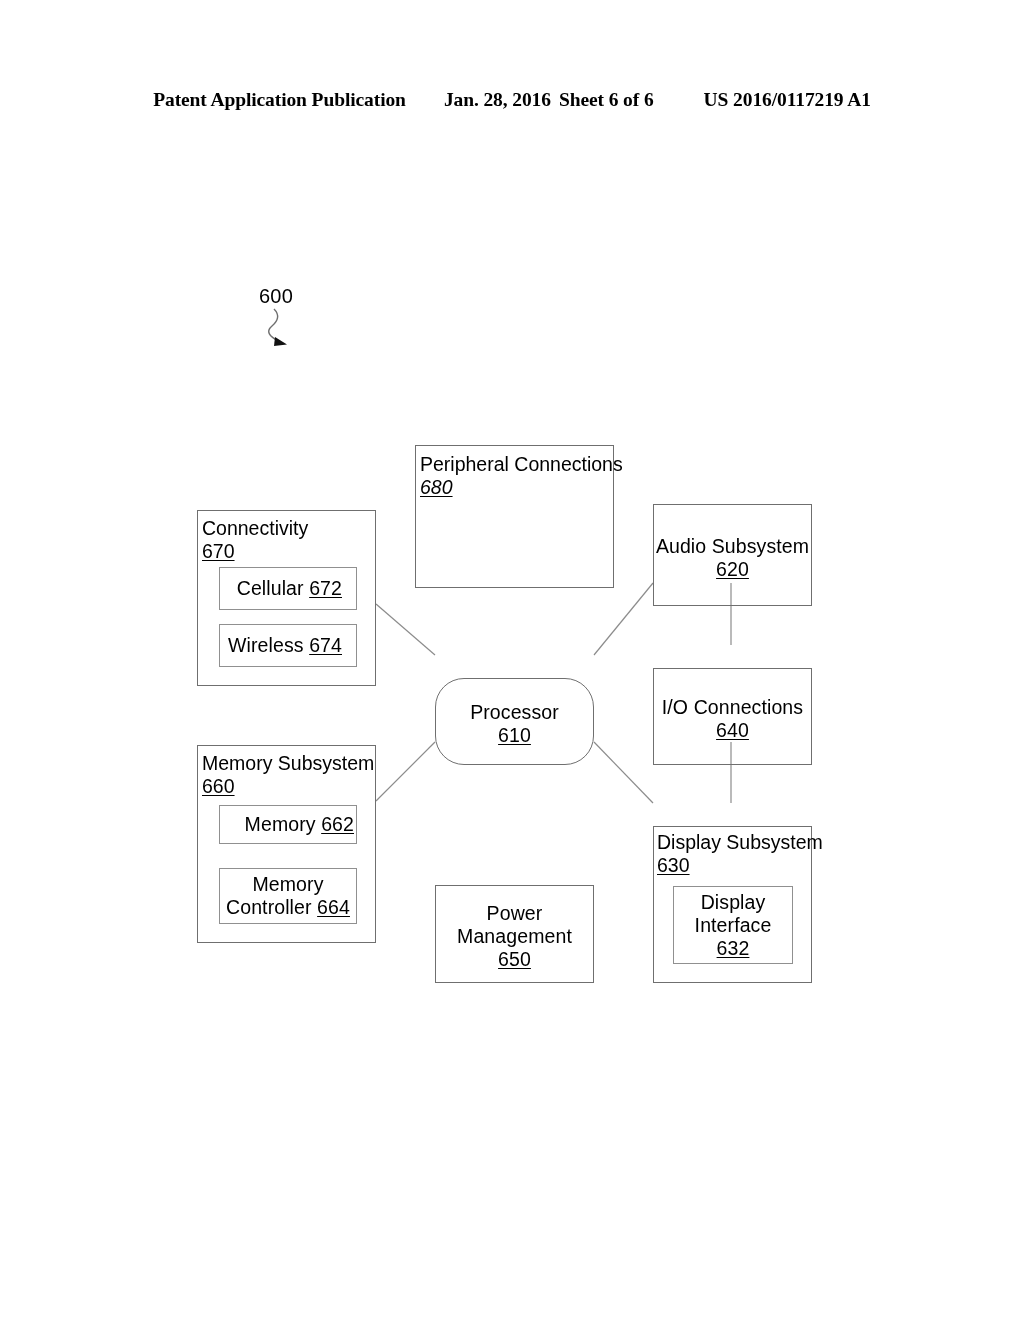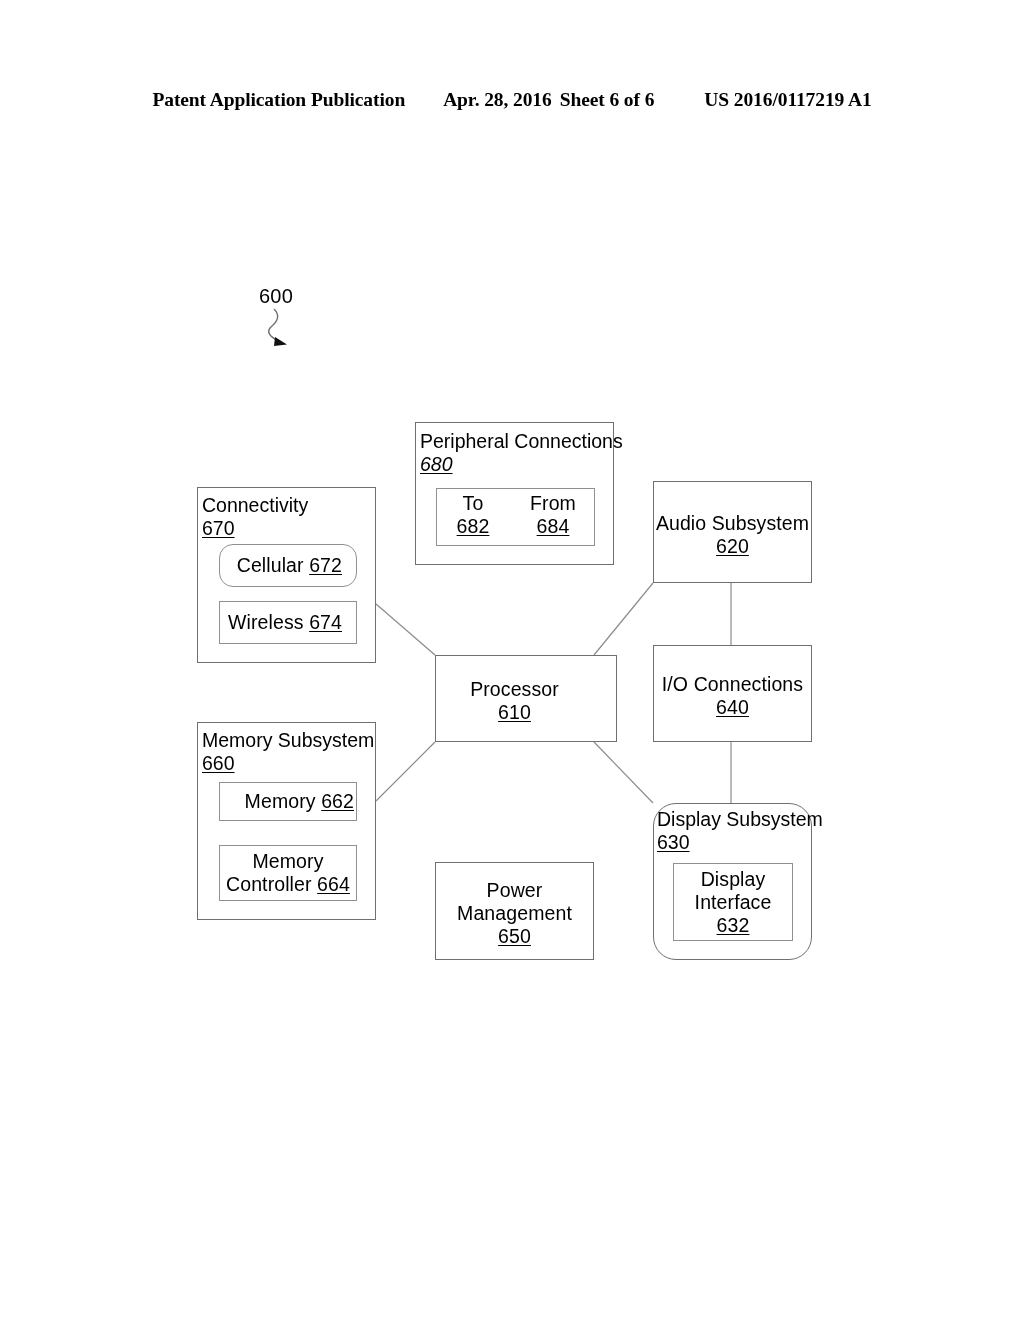--- a/index.html
+++ b/index.html
@@ -56,20 +56,21 @@
     width: 60px;
     height: 48px;
   }
 
   
   .box {
     position: absolute;
     box-sizing: border-box;
     border: 1.3px solid #6f6f6f;
     background: transparent;
+    margin-top: 23px;
   }
   .inner-box {
     position: absolute;
     box-sizing: border-box;
     border: 1.2px solid #909090;
     background: transparent;
   }
   .label {
     position: absolute;
     font-size: 19.5px;
@@ -114,21 +115,21 @@
     letter-spacing: 0.5px;
   }
 </style>
 </head>
 <body>
 
 <div id="page">
 
   <div id="header">
     <span class="h-pub">Patent Application Publication</span>
-    <span class="h-date">Apr. 28, 2016</span>
+    <span class="h-date">Jan. 28, 2016</span>
     <span class="h-sheet">Sheet 6 of 6</span>
     <span class="h-num">US 2016/0117219 A1</span>
   </div>
 
   <div id="ref-600">600</div>
   <svg id="squiggle" viewBox="0 0 60 48">
     <path d="M16,3 C22,9 20,15 14,20 C8,25 10,30 22,36" fill="none" stroke="#6f6f6f" stroke-width="1.4"></path>
     <path d="M17,31 L29,38.5 L16,40 Z" fill="#111111"></path>
   </svg>
 
@@ -144,51 +145,45 @@
 
     <line x1="731" y1="583" x2="731" y2="645" stroke="#8c8c8c" stroke-width="1.2"></line>
 
     <line x1="731" y1="742" x2="731" y2="803" stroke="#8c8c8c" stroke-width="1.2"></line>
   </svg>
 
   <div class="box" style="left:415px; top:422px; width:199px; height:143px;">
     <div class="box-title" style="left:4px; top:7px;">Peripheral Connections</div>
     <div class="box-title u" style="left:4px; top:30px;font-style:italic;">680</div>
 
-    <div class="inner-box" style="left:20px; top:65px; width:159px; height:58px;">
-      <div class="label center" style="left:0px; top:3px; width:72px;">To</div>
-      <div class="label center u" style="left:0px; top:26px; width:72px;">682</div>
-      <div class="label center" style="left:78px; top:3px; width:76px;">From</div>
-      <div class="label center u" style="left:78px; top:26px; width:76px;">684</div>
-    </div>
   </div>
 
   <div class="box" style="left:197px; top:487px; width:179px; height:176px;">
     <div class="box-title" style="left:4px; top:6px;">Connectivity</div>
     <div class="box-title u" style="left:4px; top:29px;">670</div>
 
-    <div class="inner-box" style="left:21px; top:56px; width:138px; height:43px;border-radius:14px;">
+    <div class="inner-box" style="left:21px; top:56px; width:138px; height:43px;">
       <div class="label right" style="left:0px; top:9px; width:122px;">
         <span>Cellular </span><span class="u">672</span>
       </div>
     </div>
 
     <div class="inner-box" style="left:21px; top:113px; width:138px; height:43px;">
       <div class="label right" style="left:0px; top:9px; width:122px;">
         <span>Wireless </span><span class="u">674</span>
       </div>
     </div>
   </div>
 
   <div class="box" style="left:653px; top:481px; width:159px; height:102px;">
     <div class="label center" style="left:0px; top:30px; width:157px;">Audio Subsystem</div>
     <div class="label center u" style="left:0px; top:53px; width:157px;">620</div>
   </div>
 
-  <div class="box" style="left:435px; top:655px; width:182px; height:87px;">
+  <div class="box" style="left:435px; top:655px; width:159px; height:87px;border-radius:29px;">
     <div class="label center" style="left:0px; top:22px; width:157px;">Processor</div>
     <div class="label center u" style="left:0px; top:45px; width:157px;">610</div>
   </div>
 
   <div class="box" style="left:653px; top:645px; width:159px; height:97px;">
     <div class="label center" style="left:0px; top:27px; width:157px;">I/O Connections</div>
     <div class="label center u" style="left:0px; top:50px; width:157px;">640</div>
   </div>
 
   <div class="box" style="left:197px; top:722px; width:179px; height:198px;">
@@ -202,21 +197,21 @@
     </div>
 
     <div class="inner-box" style="left:21px; top:122px; width:138px; height:56px;">
       <div class="label center" style="left:0px; top:4px; width:136px;">Memory</div>
       <div class="label center" style="left:0px; top:27px; width:136px;">
         <span>Controller </span><span class="u">664</span>
       </div>
     </div>
   </div>
 
-  <div class="box" style="left:653px; top:803px; width:159px; height:157px;border-radius:23px;">
+  <div class="box" style="left:653px; top:803px; width:159px; height:157px;">
     <div class="box-title" style="left:3px; top:4px;">Display Subsystem</div>
     <div class="box-title u" style="left:3px; top:27px;">630</div>
 
     <div class="inner-box" style="left:19px; top:59px; width:120px; height:78px;">
       <div class="label center" style="left:0px; top:4px; width:118px;">Display</div>
       <div class="label center" style="left:0px; top:27px; width:118px;">Interface</div>
       <div class="label center u" style="left:0px; top:50px; width:118px;">632</div>
     </div>
   </div>
 

